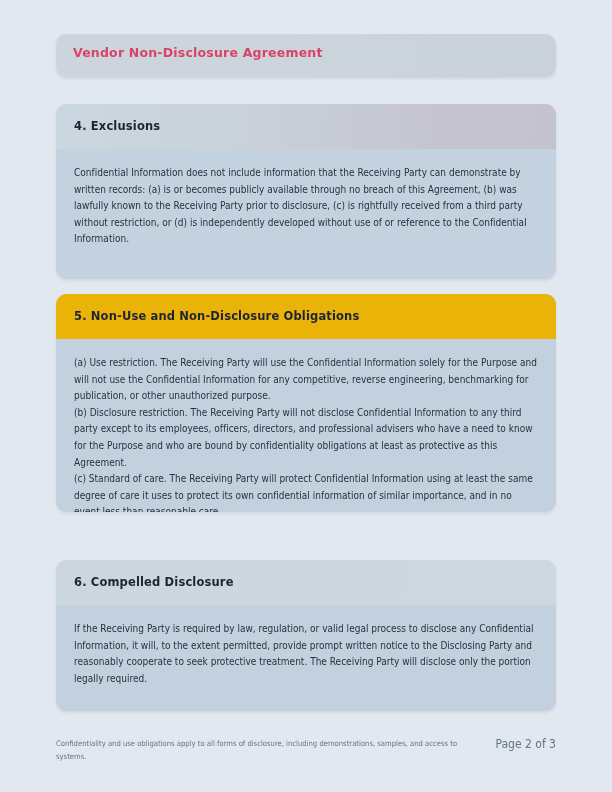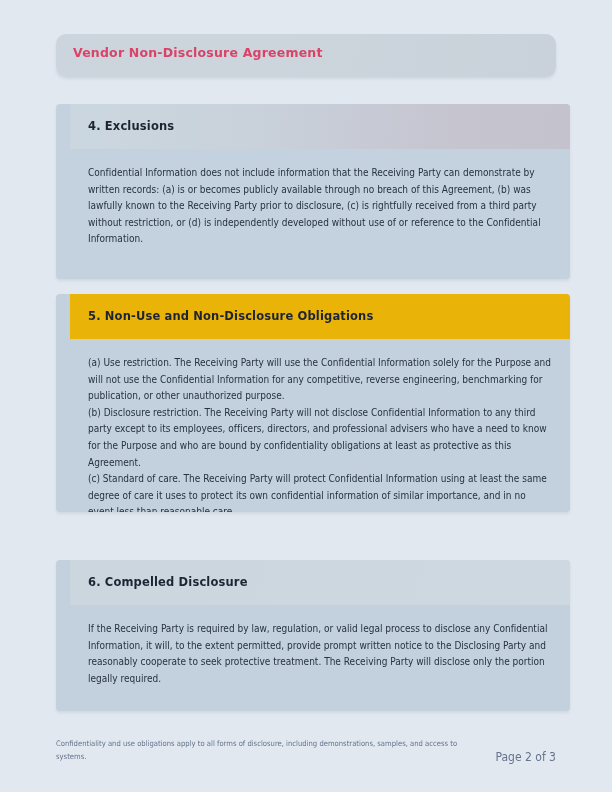--- a/index.html
+++ b/index.html
@@ -42,24 +42,23 @@
     font-weight: 700;
     letter-spacing: 0.2px;
     color: #d94368;
     font-family: "DejaVu Sans", sans-serif;
     white-space: nowrap;
   }
 
   
   .card {
     position: absolute;
-    border-radius: 4px;
+    border-radius: 11px;
     overflow: hidden;
     box-shadow: 0 2px 3px rgba(120,135,155,0.16);
-    padding-left: 14px;
   }
   .card-head {
     position: relative;
     height: 45px;
   }
   .card-head-text {
     position: absolute;
     left: 18px;
     top: 15px;
     font-size: 11.5px;
@@ -109,21 +108,21 @@
     background: linear-gradient(100deg, #cbd6df 0%, #ccd7e0 55%, #ced8e1 100%);
   }
 
   
   .footer {
     position: absolute;
     left: 56px;
     top: 738px;
     width: 500px;
     display: flex;
-    align-items: flex-end;
+    align-items: flex-start;
     justify-content: space-between;
   }
   .footer-note {
     font-size: 7.6px;
     line-height: 12.6px;
     color: #64748b;
     max-width: 420px;
   }
   .footer-page {
     font-size: 12px;

